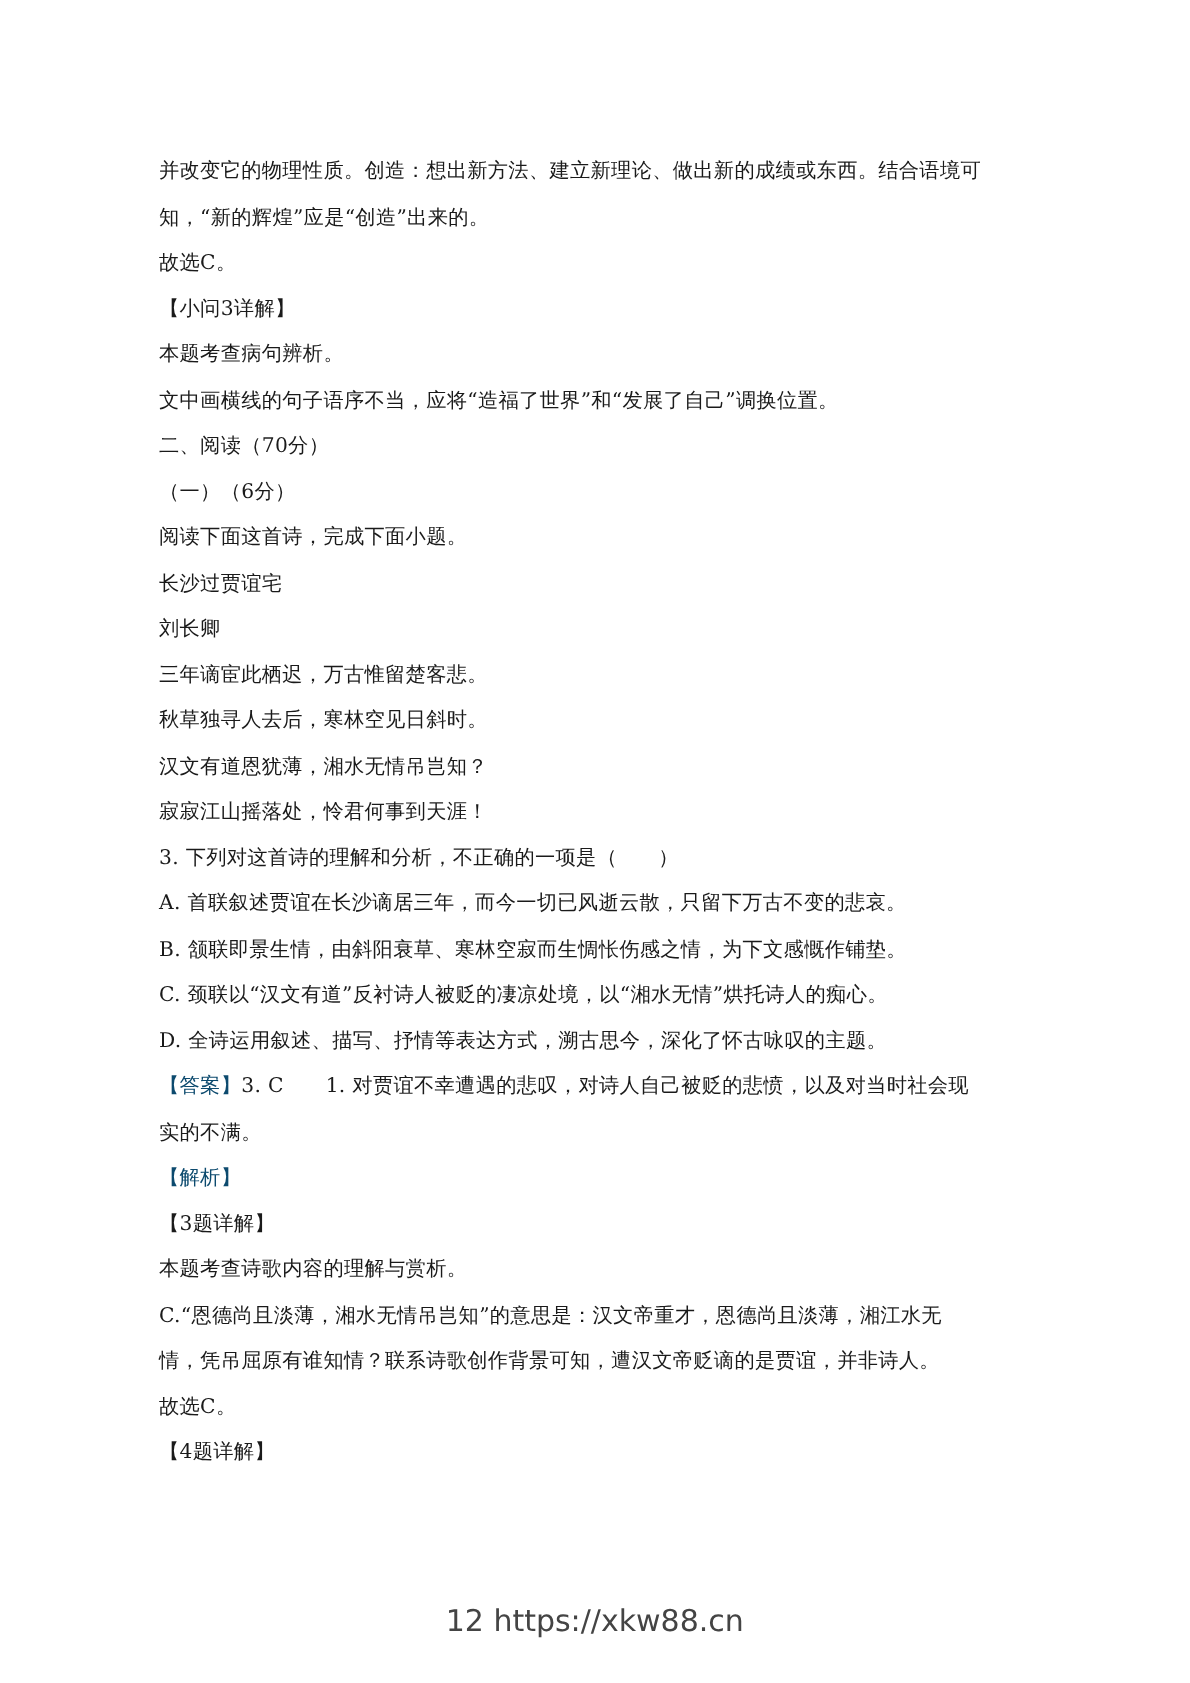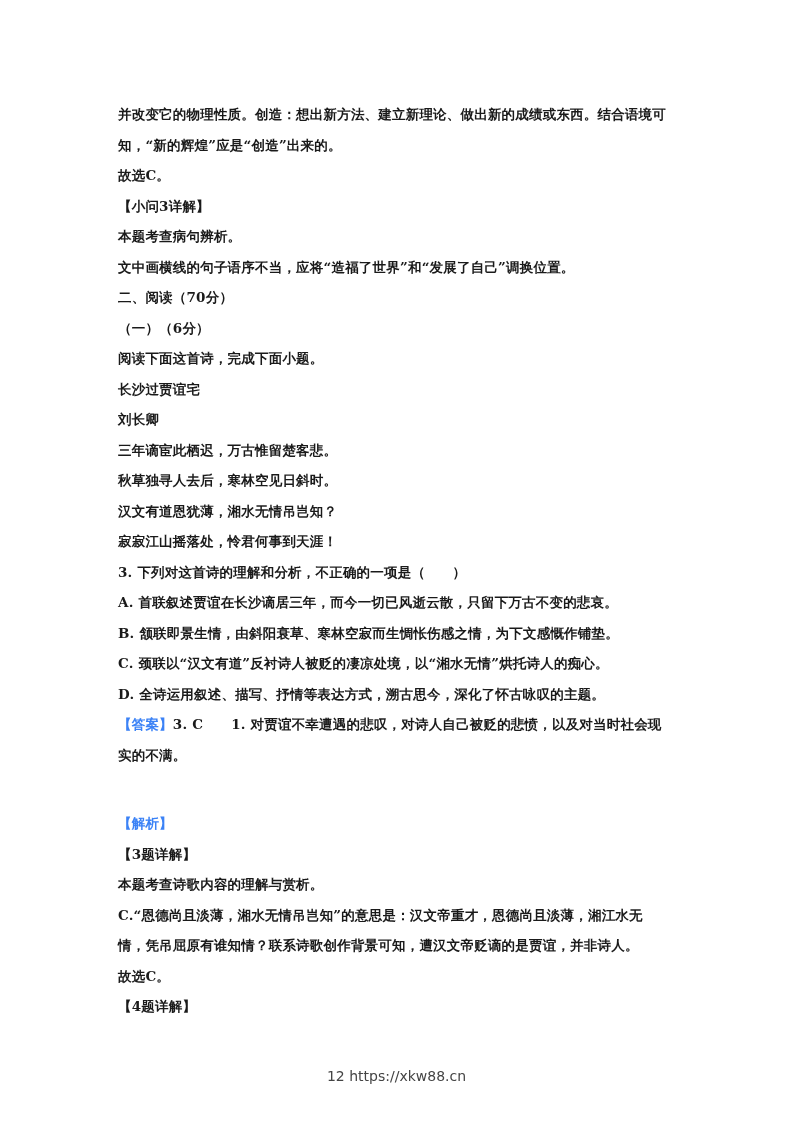--- a/index.html
+++ b/index.html
@@ -10,48 +10,46 @@
     body {
       width: 793px;
       height: 1122px;
       position: relative;
       overflow: hidden;
       font-family: "DejaVu Serif", "Liberation Serif", serif;
       color: #1a1a1a;
     }
     .page {
       position: absolute;
-      left: 118px;
+      left: 106px;
       top: 99px;
       width: 570px;
-      font-weight: bold;
     }
     .line {
       font-size: 13.5px;
       line-height: 30.5px;
       height: 30.5px;
       white-space: nowrap;
       letter-spacing: 0.2px;
     }
     .center {
       text-align: left;
       width: 570px;
     }
     .accent {
-      color: #3b82f6;
-      margin-top: 38px;
+      color: #0c4a6e;
     }
     .footer {
       position: absolute;
       top: 1068px;
       left: 0;
       width: 793px;
       text-align: center;
       font-family: "DejaVu Sans", "Liberation Sans", sans-serif;
-      font-size: 14px;
+      font-size: 20px;
       color: #444444;
     }
     .gap { display: inline-block; width: 28px; }
   </style>
 </head>
 <body>
 
 <div class="page">
   <div class="line">并改变它的物理性质。创造：想出新方法、建立新理论、做出新的成绩或东西。结合语境可</div>
   <div class="line">知，“新的辉煌”应是“创造”出来的。</div>

